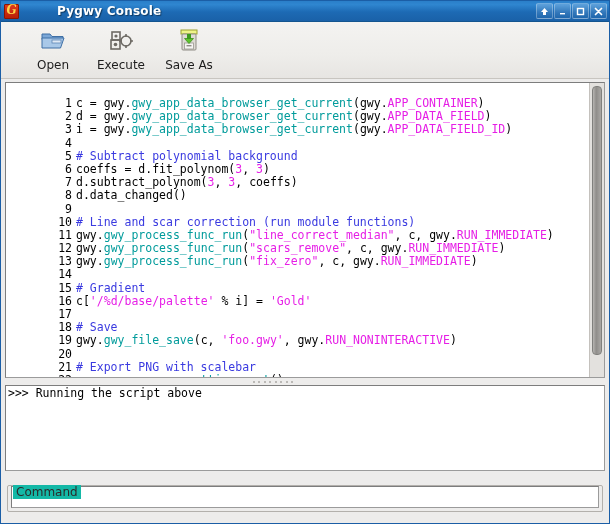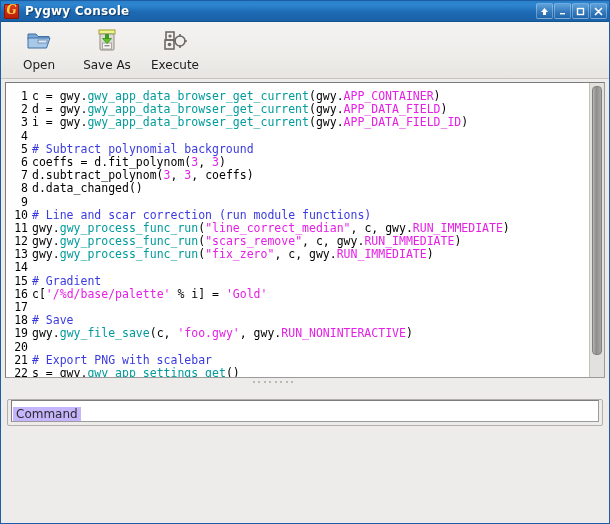--- a/index.html
+++ b/index.html
@@ -55,20 +55,21 @@
   }
   .win-title {
     color: #ffffff;
     font-size: 12px;
     font-weight: bold;
     text-shadow: 1px 1px 1px rgba(0,0,0,0.45);
     flex: 1;
     white-space: nowrap;
     overflow: hidden;
     letter-spacing: 0.2px;
+    margin-left: 32px;
   }
   .tb-buttons {
     display: flex;
     align-items: center;
     gap: 1px;
   }
   .tb-btn {
     width: 17px;
     height: 16px;
     display: flex;
@@ -85,21 +86,21 @@
   }
   .tb-btn svg { display: block; }
 
   
   .toolbar {
     height: 57px;
     background: linear-gradient(to bottom, #f4f3f1 0%, #eeedea 60%, #e7e5e2 100%);
     border-bottom: 1px solid #c8c5c0;
     display: flex;
     align-items: flex-start;
-    padding-left: 4px;
+    padding-left: 18px;
     box-sizing: border-box;
   }
   .tool {
     width: 68px;
     padding-top: 4px;
     display: flex;
     flex-direction: column;
     align-items: center;
     gap: 2px;
     cursor: default;
@@ -135,26 +136,27 @@
     border-top-color: #7d7d7d;
     border-left-color: #7d7d7d;
     background: #ffffff;
     display: flex;
     box-sizing: border-box;
     position: relative;
   }
   .code {
     flex: 1;
     overflow: hidden;
-    padding: 7px 0 0 0;
+    padding: 14px 0 0 0;
     font-family: "DejaVu Sans Mono", monospace;
     font-size: 11.5px;
     line-height: 13.2px;
     white-space: pre;
     background: #ffffff;
+    margin-left: 44px;
   }
   .cline {
     display: block;
     height: 13.2px;
     white-space: pre;
   }
   .ln {
     display: inline-block;
     width: 22px;
     text-align: right;
@@ -243,22 +245,22 @@
     content: "";
     position: absolute;
     left: 0; right: 0; top: 8px; bottom: 0;
     border: 1px solid #b3b0ac;
     border-radius: 2px;
     pointer-events: none;
   }
   .cmd-legend {
     position: absolute;
     left: 6px;
-    top: 16px;
-    background: #c4b5fd;
+    top: 8px;
+    background: #14b8a6;
     padding: 0 3px;
     font-size: 12px;
     color: #2b2b2b;
     z-index: 2;
   }
   .cmd-input {
     position: relative;
     z-index: 1;
     width: 100%;
     height: 22px;
@@ -312,53 +314,53 @@
       <span class="ticon">
         <svg width="28" height="26" viewBox="0 0 28 26">
           <path d="M3 6 h8 l2 2.5 h11 v3 H3 Z" fill="#7ba7d7" stroke="#3f6fa5" stroke-width="1"></path>
           <path d="M3 10 h22 l-3.5 10 H3 Z" fill="#a9c8e8" stroke="#3f6fa5" stroke-width="1"></path>
           <rect x="13" y="12" width="9" height="3" fill="#dfe9f5" stroke="#5d86b5" stroke-width="0.8"></rect>
         </svg>
       </span>
       <span class="tlabel">Open</span>
     </div>
 
-
-    <div class="tool">
-      <span class="ticon">
-        <svg width="28" height="26" viewBox="0 0 28 26">
-          <rect x="6" y="2" width="16" height="4" fill="#eff58a" stroke="#9aa02e" stroke-width="1"></rect>
-          <rect x="7" y="6" width="14" height="16" rx="1" fill="#dedbd4" stroke="#8f8c85" stroke-width="1"></rect>
-          <rect x="9.5" y="15" width="9" height="6" fill="#f6f5f2" stroke="#9a978f" stroke-width="0.8"></rect>
-          <rect x="11.5" y="17" width="5" height="1.4" fill="#8f8c85"></rect>
-          <path d="M14 6 v6" stroke="#3d9b1f" stroke-width="4"></path>
-          <path d="M9.5 10.5 L14 15.5 L18.5 10.5 Z" fill="#5ec42c" stroke="#3d8f1c" stroke-width="0.8"></path>
-        </svg>
-      </span>
-      <span class="tlabel">Save As</span>
-    </div>
 
     <div class="tool">
       <span class="ticon">
         <svg width="28" height="26" viewBox="0 0 28 26">
           <g fill="none" stroke="#6d6a64" stroke-width="1.6">
             <rect x="5" y="4" width="8" height="8"></rect>
             <rect x="4" y="12" width="9" height="9"></rect>
             <circle cx="19" cy="13" r="5"></circle>
           </g>
           <g stroke="#6d6a64" stroke-width="1.6">
             <path d="M19 6 v3 M19 17 v3 M12 13 h3 M23 13 h3"></path>
           </g>
           <circle cx="9" cy="8" r="1.6" fill="#6d6a64"></circle>
           <circle cx="8.5" cy="16.5" r="1.8" fill="#6d6a64"></circle>
         </svg>
       </span>
       <span class="tlabel">Execute</span>
     </div>
 
+    <div class="tool">
+      <span class="ticon">
+        <svg width="28" height="26" viewBox="0 0 28 26">
+          <rect x="6" y="2" width="16" height="4" fill="#eff58a" stroke="#9aa02e" stroke-width="1"></rect>
+          <rect x="7" y="6" width="14" height="16" rx="1" fill="#dedbd4" stroke="#8f8c85" stroke-width="1"></rect>
+          <rect x="9.5" y="15" width="9" height="6" fill="#f6f5f2" stroke="#9a978f" stroke-width="0.8"></rect>
+          <rect x="11.5" y="17" width="5" height="1.4" fill="#8f8c85"></rect>
+          <path d="M14 6 v6" stroke="#3d9b1f" stroke-width="4"></path>
+          <path d="M9.5 10.5 L14 15.5 L18.5 10.5 Z" fill="#5ec42c" stroke="#3d8f1c" stroke-width="0.8"></path>
+        </svg>
+      </span>
+      <span class="tlabel">Save As</span>
+    </div>
+
   </div>
 
   <div class="body-area">
 
     <div class="editor-wrap">
       <div class="code" id="code-area"><span class="cline"><span class="ln">1</span><span class="t-plain">c = gwy.</span><span class="t-func">gwy_app_data_browser_get_current</span><span class="t-plain">(gwy.</span><span class="t-const">APP_CONTAINER</span><span class="t-plain">)</span></span><span class="cline"><span class="ln">2</span><span class="t-plain">d = gwy.</span><span class="t-func">gwy_app_data_browser_get_current</span><span class="t-plain">(gwy.</span><span class="t-const">APP_DATA_FIELD</span><span class="t-plain">)</span></span><span class="cline"><span class="ln">3</span><span class="t-plain">i = gwy.</span><span class="t-func">gwy_app_data_browser_get_current</span><span class="t-plain">(gwy.</span><span class="t-const">APP_DATA_FIELD_ID</span><span class="t-plain">)</span></span><span class="cline"><span class="ln">4</span></span><span class="cline"><span class="ln">5</span><span class="t-comment"># Subtract polynomial background</span></span><span class="cline"><span class="ln">6</span><span class="t-plain">coeffs = d.fit_polynom(</span><span class="t-num">3</span><span class="t-plain">, </span><span class="t-num">3</span><span class="t-plain">)</span></span><span class="cline"><span class="ln">7</span><span class="t-plain">d.subtract_polynom(</span><span class="t-num">3</span><span class="t-plain">, </span><span class="t-num">3</span><span class="t-plain">, coeffs)</span></span><span class="cline"><span class="ln">8</span><span class="t-plain">d.data_changed()</span></span><span class="cline"><span class="ln">9</span></span><span class="cline"><span class="ln">10</span><span class="t-comment"># Line and scar correction (run module functions)</span></span><span class="cline"><span class="ln">11</span><span class="t-plain">gwy.</span><span class="t-func">gwy_process_func_run</span><span class="t-plain">(</span><span class="t-str">"line_correct_median"</span><span class="t-plain">, c, gwy.</span><span class="t-const">RUN_IMMEDIATE</span><span class="t-plain">)</span></span><span class="cline"><span class="ln">12</span><span class="t-plain">gwy.</span><span class="t-func">gwy_process_func_run</span><span class="t-plain">(</span><span class="t-str">"scars_remove"</span><span class="t-plain">, c, gwy.</span><span class="t-const">RUN_IMMEDIATE</span><span class="t-plain">)</span></span><span class="cline"><span class="ln">13</span><span class="t-plain">gwy.</span><span class="t-func">gwy_process_func_run</span><span class="t-plain">(</span><span class="t-str">"fix_zero"</span><span class="t-plain">, c, gwy.</span><span class="t-const">RUN_IMMEDIATE</span><span class="t-plain">)</span></span><span class="cline"><span class="ln">14</span></span><span class="cline"><span class="ln">15</span><span class="t-comment"># Gradient</span></span><span class="cline"><span class="ln">16</span><span class="t-plain">c[</span><span class="t-str">'/%d/base/palette'</span><span class="t-plain"> % i] = </span><span class="t-str">'Gold'</span></span><span class="cline"><span class="ln">17</span></span><span class="cline"><span class="ln">18</span><span class="t-comment"># Save</span></span><span class="cline"><span class="ln">19</span><span class="t-plain">gwy.</span><span class="t-func">gwy_file_save</span><span class="t-plain">(c, </span><span class="t-str">'foo.gwy'</span><span class="t-plain">, gwy.</span><span class="t-const">RUN_NONINTERACTIVE</span><span class="t-plain">)</span></span><span class="cline"><span class="ln">20</span></span><span class="cline"><span class="ln">21</span><span class="t-comment"># Export PNG with scalebar</span></span><span class="cline"><span class="ln">22</span><span class="t-plain">s = gwy.</span><span class="t-func">gwy_app_settings_get</span><span class="t-plain">()</span></span><span class="cline"><span class="ln">23</span><span class="t-plain">s[</span><span class="t-str">'/module/pixmap/title type'</span><span class="t-plain">] = </span><span class="t-num">0</span></span></div>
       <div class="vscroll">
         <div class="vthumb"></div>
       </div>
     </div>
@@ -369,19 +371,22 @@
           <i></i>
           <i></i>
           <i></i>
           <i></i>
           <i></i>
           <i></i>
           <i></i>
       </div>
     </div>
 
+    <div class="log-wrap">
+      <div class="log-line">&gt;&gt;&gt; Running the script above</div>
+    </div>
 
     <div class="cmd-frame">
       <span class="cmd-legend">Command</span>
       <input class="cmd-input" type="text" placeholder="" style="">
     </div>
   </div>
 </div>
 
 </body></html>

